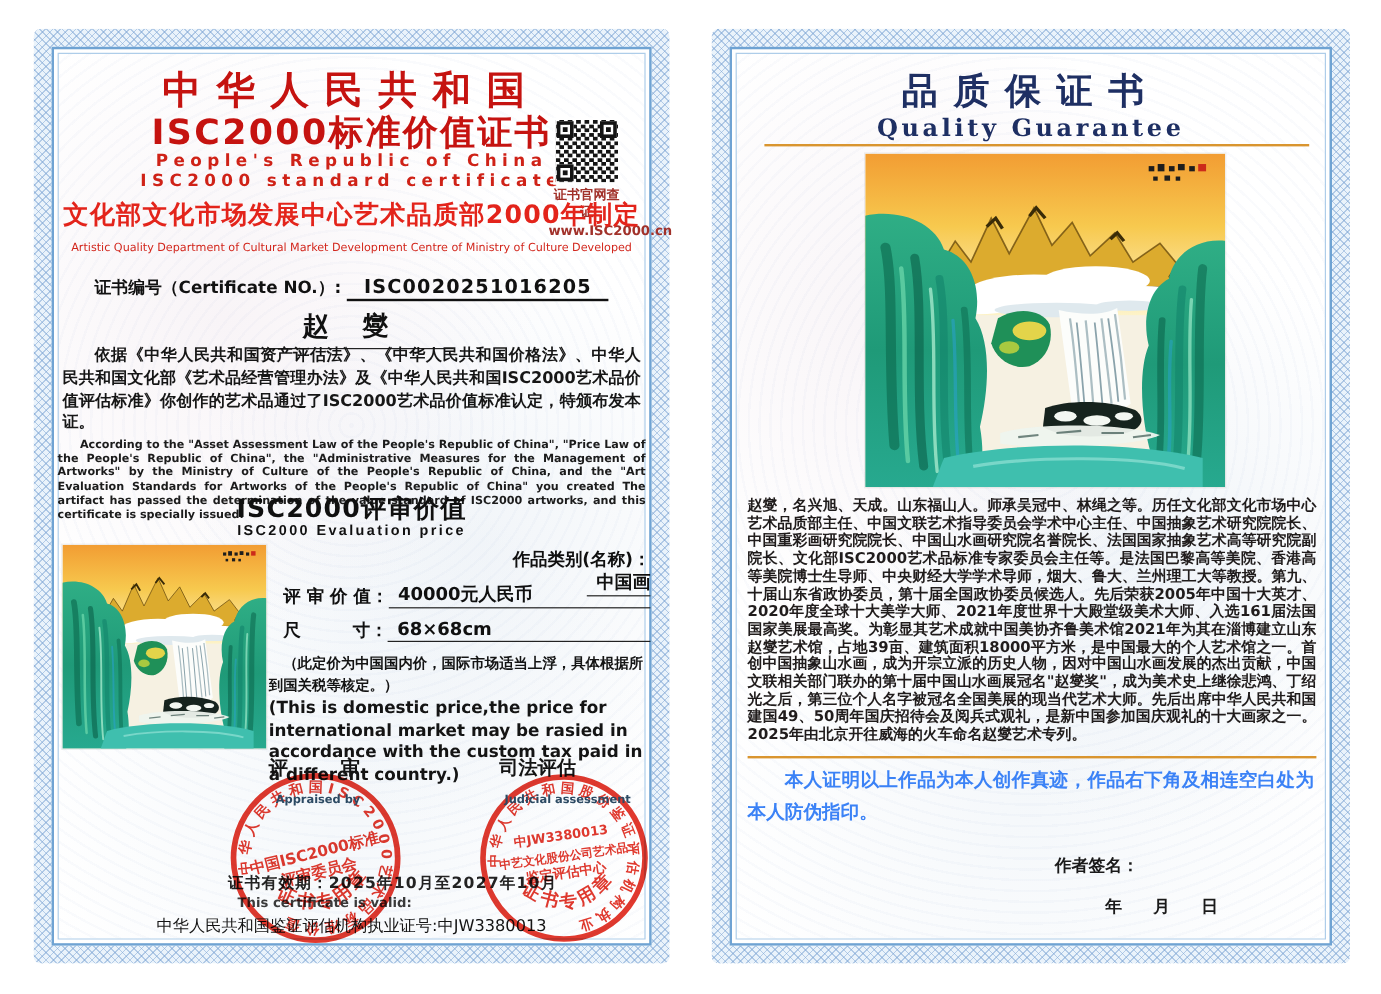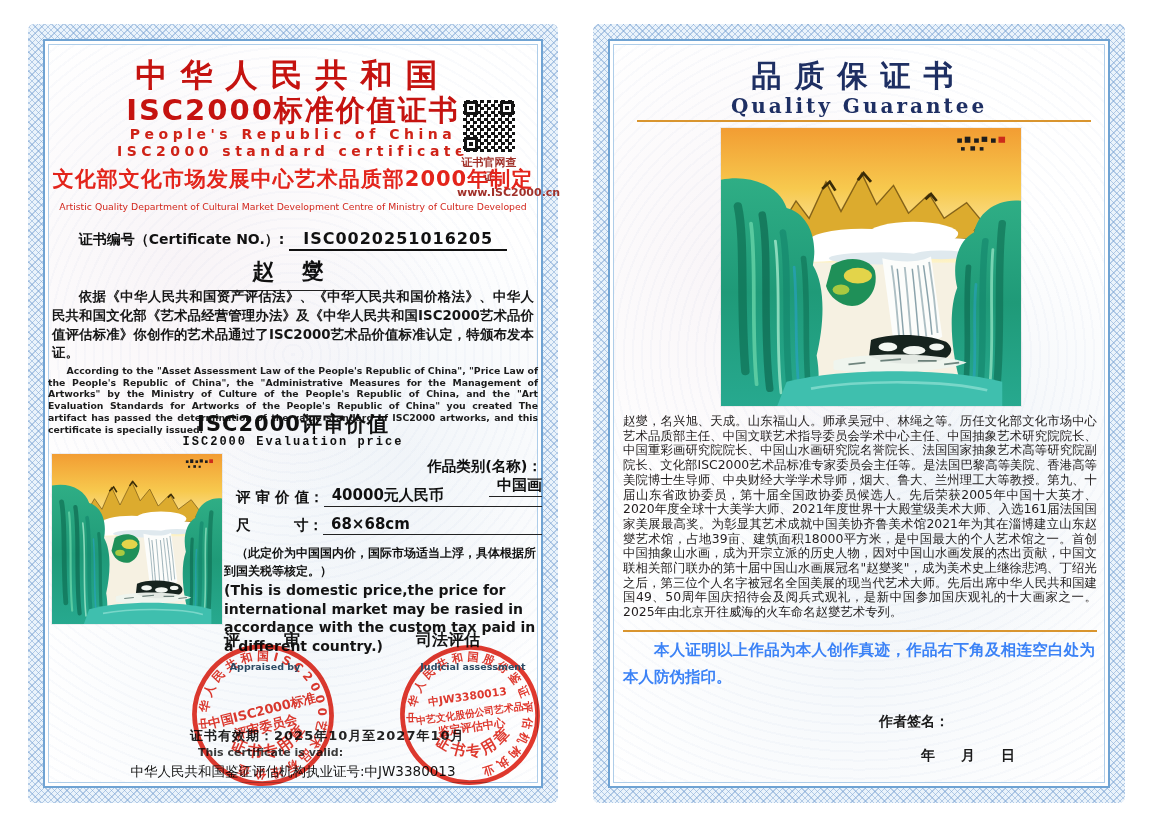--- a/index.html
+++ b/index.html
@@ -47,21 +47,21 @@
   .l-certno .no { font-size:16px; border-bottom:2px solid #111; padding:0 14px 1px; letter-spacing:1px; }
   .l-name { top:233px; }
   .l-name span { display:inline-block; font-size:22px; font-weight:bold; letter-spacing:10px;
                  color:#111; border-bottom:1.5px solid #222; padding:0 44px 3px; }
   .l-para-cn { top:264px; left:24px; right:24px; font-size:13.4px; font-weight:600; line-height:1.4;
                text-align:justify; text-indent:2em; color:#161616; }
   .l-para-en { top:341px; left:20px; right:20px; font-size:9.3px; font-weight:600; line-height:1.26;
                text-align:justify; text-indent:2em; color:#1c1c1c; }
   .l-sec-cn { top:386px; font-size:21px; font-weight:bold; letter-spacing:1px; color:#101010; }
   .l-sec-en { top:411px; font-size:12px; font-weight:bold; letter-spacing:2px; color:#101010;
-              font-family:Liberation Mono, monospace; }
+              font-family:Liberation Sans, sans-serif; }
   .painting { position:absolute; box-shadow:0 0 0 1px rgba(0,0,0,.06); background:#f6f1e2; }
   .l-painting { left:24px; top:430px; width:170px; height:170px; }
   .field { position:absolute; left:208px; width:306px; display:flex; align-items:flex-end; }
   .field .lab { font-size:14.5px; font-weight:bold; color:#101010; white-space:nowrap; }
   .field .val { flex:1; font-size:15px; font-weight:bold; color:#101010;
                 border-bottom:1.6px solid #222; padding:0 0 1px 8px; }
   .f1r { top:433px;flex-direction:column; } .f2r { top:462px; } .f3r { top:491px; }
   .l-note-cn { top:520px; left:196px; width:320px; font-size:12px; font-weight:bold;
                line-height:1.5; color:#141414; text-indent:1em; }
   .l-note-en { top:557px; left:196px; width:320px; font-size:14px; font-weight:bold;
@@ -79,21 +79,21 @@
 
   
   .r-title { top:32px; font-size:30px; font-weight:bold; letter-spacing:13px; color:#1e2f63;
              font-family:"DejaVu Serif","Liberation Serif",serif; }
   .r-sub   { top:70px; font-size:20px; font-weight:bold; letter-spacing:3px; color:#1e2f63;
              font-family:"DejaVu Serif","Liberation Serif",serif; }
   .gold-line { height:2px; background:#d9952f; }
   .r-line1 { top:96px; left:44px; right:34px; }
   .r-painting { left:128px; top:104px; width:300px; height:278px; }
   .r-bio { top:390px; left:30px; right:28px; font-size:12.4px; line-height:14.7px;
-           text-align:justify; color:#201c1c; }
+           text-align:justify; color:#201c1c;font-weight:bold; }
   .r-line2 { top:606px; left:30px; right:28px; }
   .r-decl { top:613px; left:30px; right:30px; font-size:15.5px; font-weight:600; line-height:1.72;
             text-align:justify; text-indent:2em; color:#3b82f6; }
   .r-sign { top:689px; left:286px; font-size:14px; font-weight:bold; color:#1a1a1a; }
   .r-date { top:723px; left:328px; font-size:14px; font-weight:bold; color:#1a1a1a; letter-spacing:6px; }
 </style>
 </head>
 <body>
 
 <svg width="0" height="0" style="position:absolute" aria-hidden="true">

